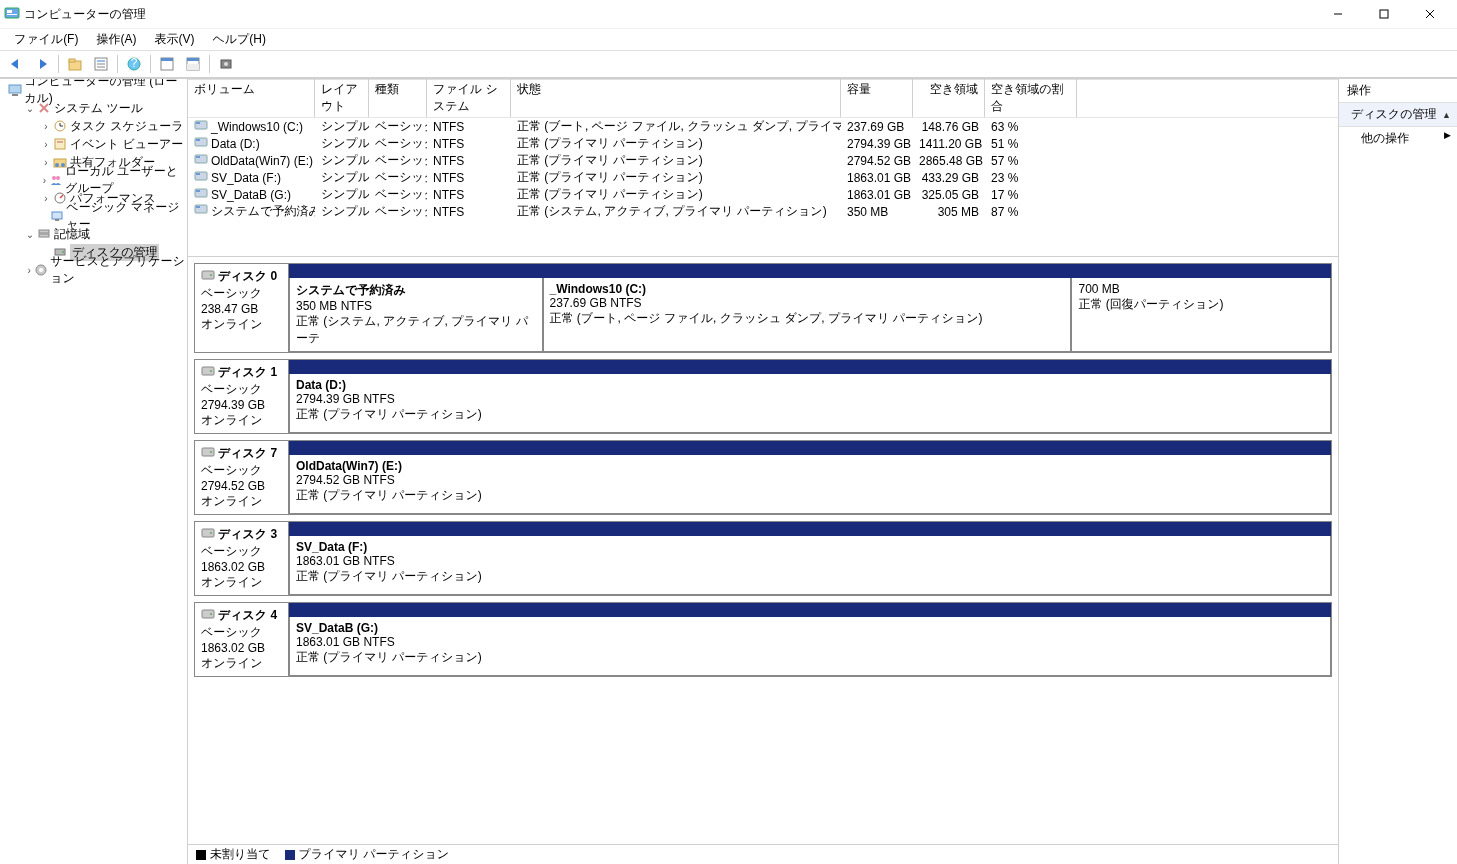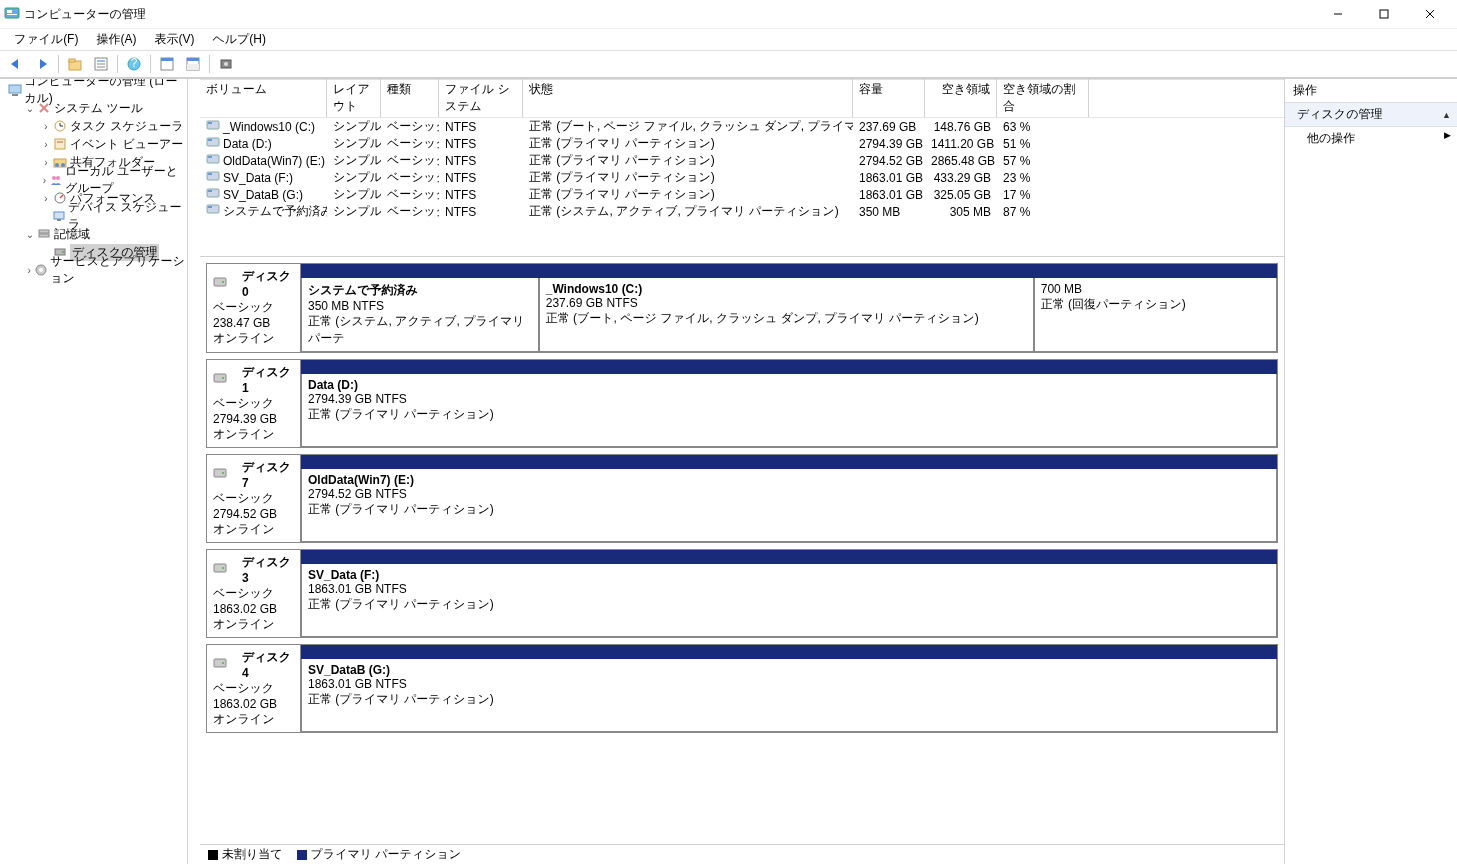--- a/index.html
+++ b/index.html
@@ -22,50 +22,50 @@
 .main { flex: 1; display: flex; border-top: 1px solid #d0d0d0; min-height: 0;}
 .tree-pane { width: 188px; border-right: 1px solid #d0d0d0; padding: 2px; overflow: auto;}
 .tree-node { display: flex; align-items: center; height: 18px; }
 .tree-toggle { width: 12px; text-align: center; color: #555; font-size: 10px; }
 .tree-icon { width: 16px; height: 16px; margin-right: 2px; display: inline-flex; align-items: center; justify-content: center; }
 .tree-sel { background: #d1d1d1; padding: 0 2px; }
 .indent1 { padding-left: 6px; }
 .indent2 { padding-left: 22px; }
 .indent3 { padding-left: 38px; }
 
-.center-pane { flex: 1; display: flex; flex-direction: column; min-width: 0; margin-left: 12px;}
+.center-pane { flex: 1; display: flex; flex-direction: column; min-width: 0;}
 .vol-list { height: 178px; border-bottom: 1px solid #d0d0d0; overflow: auto; display:flex; flex-direction: column;}
 .vol-header { display: flex; background: #fff; border-bottom: 1px solid #e6e6e6; }
 .vh-col { border-right: 1px solid #d0d0d0; padding: 2px 6px; background: #fff; position: relative;}
 .vh-col::after { content:''; position:absolute; left:0;right:0;top:0;height:1px;background:#e0e0e0;}
 .vol-row { display: flex; height: 17px; align-items: center; }
 .vr-cell { padding: 0 6px; overflow: hidden; white-space: nowrap; }
 .vol-icon{width:14px;height:12px;display:inline-block;margin-right:3px;}
 .col-vol { width: 127px;} .col-layout{width:54px;} .col-type{width:58px;} .col-fs{width:84px;}
 .col-status{width:330px;} .col-cap{width:72px; text-align:left;} .col-free{width:72px;text-align:right;} .col-pct{width:92px;text-align:left;}
 .hdr .col-vol{width:127px;}
 
 .disk-pane { flex: 1; overflow: auto; padding:0;}
 .disk-row { display:flex; border:1px solid #888; margin:6px; }
 .disk-head { width:94px; padding:4px 6px; border-right:1px solid #888;}
-.disk-head .disk-title{display:flex;align-items:center;gap:15px;font-weight:bold;}
+.disk-head .disk-title{display:flex;align-items:center;gap:3px;font-weight:bold;}
 .disk-body { flex:1; display:flex; flex-direction:column;}
 .part-top{height:14px; background:#192a7a; display:flex;}
 .part-top-seg{border-right:0px solid #fff; background:#192a7a;}
 .part-bottom{flex:1; display:flex;}
 .partition{border:1px solid #888; padding:4px 6px; overflow:hidden; border-top:none;}
 .partition .pn{font-weight:bold;}
 .partition-recovery{position:relative;}
 .hatch{position:absolute;inset:0;background:repeating-linear-gradient(45deg,#ccc 0,#ccc 2px,transparent 2px,transparent 8px);opacity:.5;z-index:0;}
 .partition-recovery > div{position:relative;z-index:1;}
 
 .legend-bar{height:20px;border-top:1px solid #d0d0d0;display:flex;align-items:center;padding:2px 8px;gap:4px;}
 .leg-sq{width:10px;height:10px;display:inline-block;}
 
-.actions-pane { width: 173px; border-left: 1px solid #d0d0d0; }
+.actions-pane { width: 119px; border-left: 1px solid #d0d0d0; }
 .actions-header { padding: 3px 8px; border-bottom: 1px solid #e0e0e0;}
 .actions-sub { background:#eef3fb; padding:3px 6px 3px 12px; display:flex;justify-content:space-between;align-items:center;border-bottom:1px solid #e0e0e0;}
 .actions-item{padding:3px 6px 3px 22px;display:flex;justify-content:space-between;align-items:flex-start;}
 
 .disk-icon{width:14px;height:12px;}
 .tri{font-size:9px;color:#333;}
 .small-arrow{font-size:9px;}
 </style>
 </head>
 <body>
@@ -238,21 +238,21 @@
         <span>パフォーマンス</span>
       </div>
     <div class="tree-node indent3">
         <span class="tree-toggle" style="visibility:hidden">›</span>
         <span class="tree-icon">
           <svg width="14" height="14">
             <rect x="2" y="3" width="10" height="7" fill="#d0e4f5" stroke="#5b8fd0"></rect>
             <rect x="5" y="10" width="4" height="2" fill="#888"></rect>
           </svg>
         </span>
-        <span>デバイス スケジューラ</span>
+        <span>ベーシック マネージャー</span>
       </div>
     <div class="tree-node indent2">
         <span class="tree-toggle">⌄</span>
         <span class="tree-icon">
           <svg width="14" height="14">
             <rect x="2" y="3" width="10" height="3" fill="#ccc" stroke="#888"></rect>
             <rect x="2" y="7" width="10" height="3" fill="#ccc" stroke="#888"></rect>
           </svg>
         </span>
         <span>記憶域</span>

